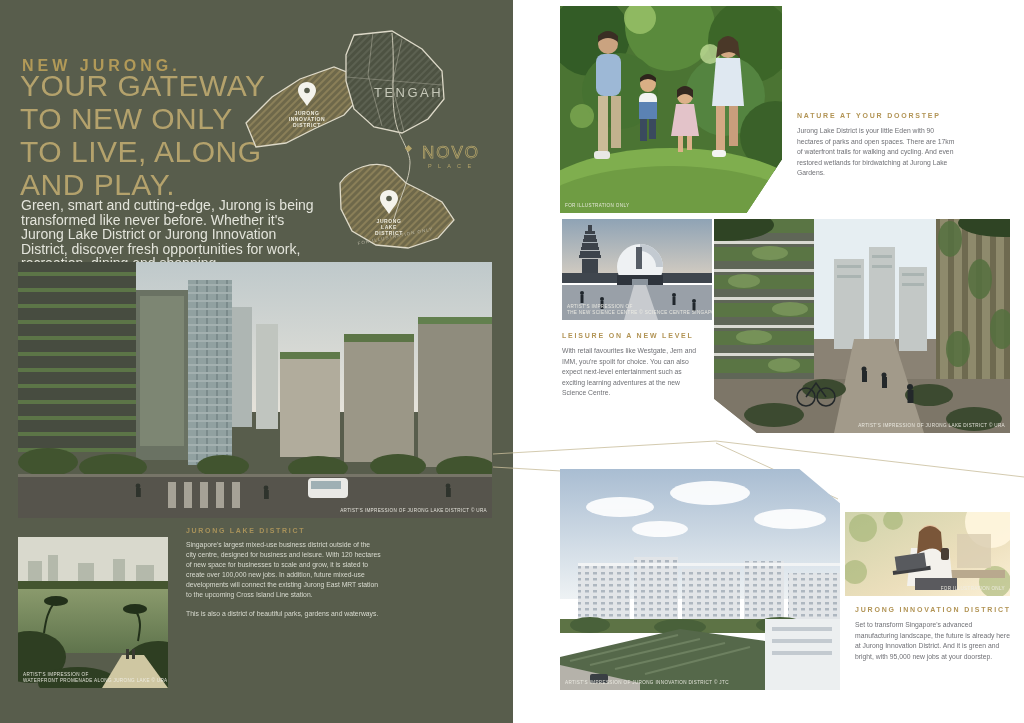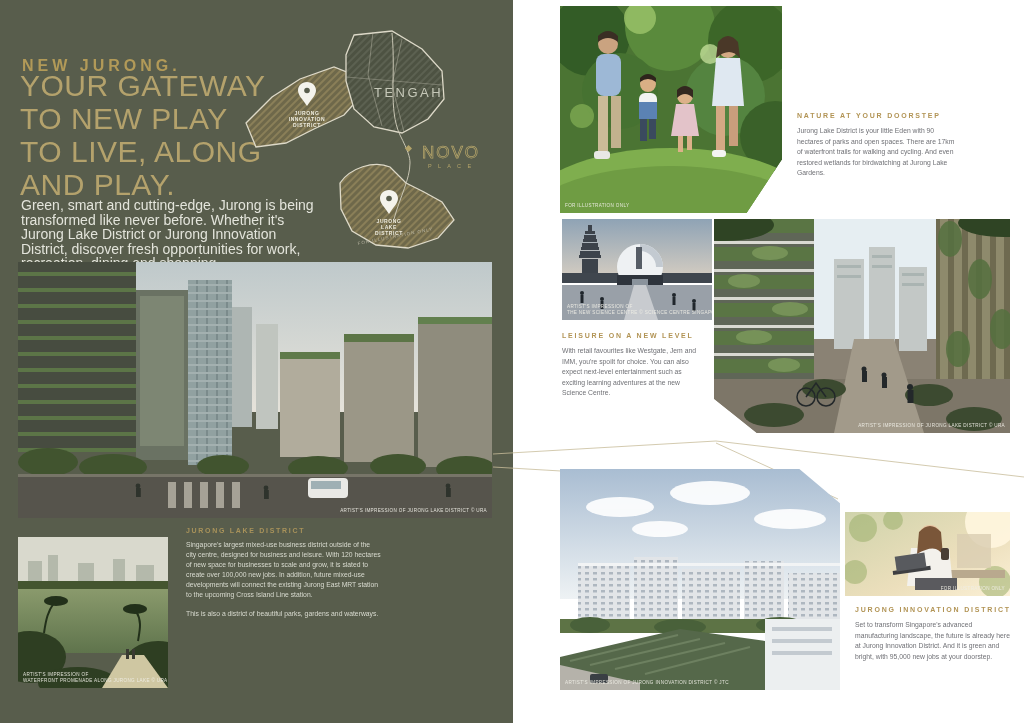--- a/index.html
+++ b/index.html
@@ -36,21 +36,21 @@
 <body>
 
 <div id="spread">
 
   <div id="left-panel">
 
     <div class="kicker">NEW JURONG.</div>
 
     <div class="headline">
       <div>YOUR GATEWAY</div>
-      <div>TO NEW PLAY</div>
+      <div>TO NEW ONLY</div>
       <div>TO LIVE, ALONG</div>
       <div>AND PLAY.</div>
     </div>
 
     <div class="intro">Green, smart and cutting-edge, Jurong is being transformed like never before. Whether it's Jurong Lake District or Jurong Innovation District, discover fresh opportunities for work, recreation, dining and shopping.</div>
 
     <div class="photo" style="left:242px;top:5px;width:264px;height:252px;">
       <svg width="264" height="252" viewBox="0 0 264 252">
         <defs>
           <pattern id="hatchGold" width="5" height="5" patternUnits="userSpaceOnUse" patternTransform="rotate(45)">

